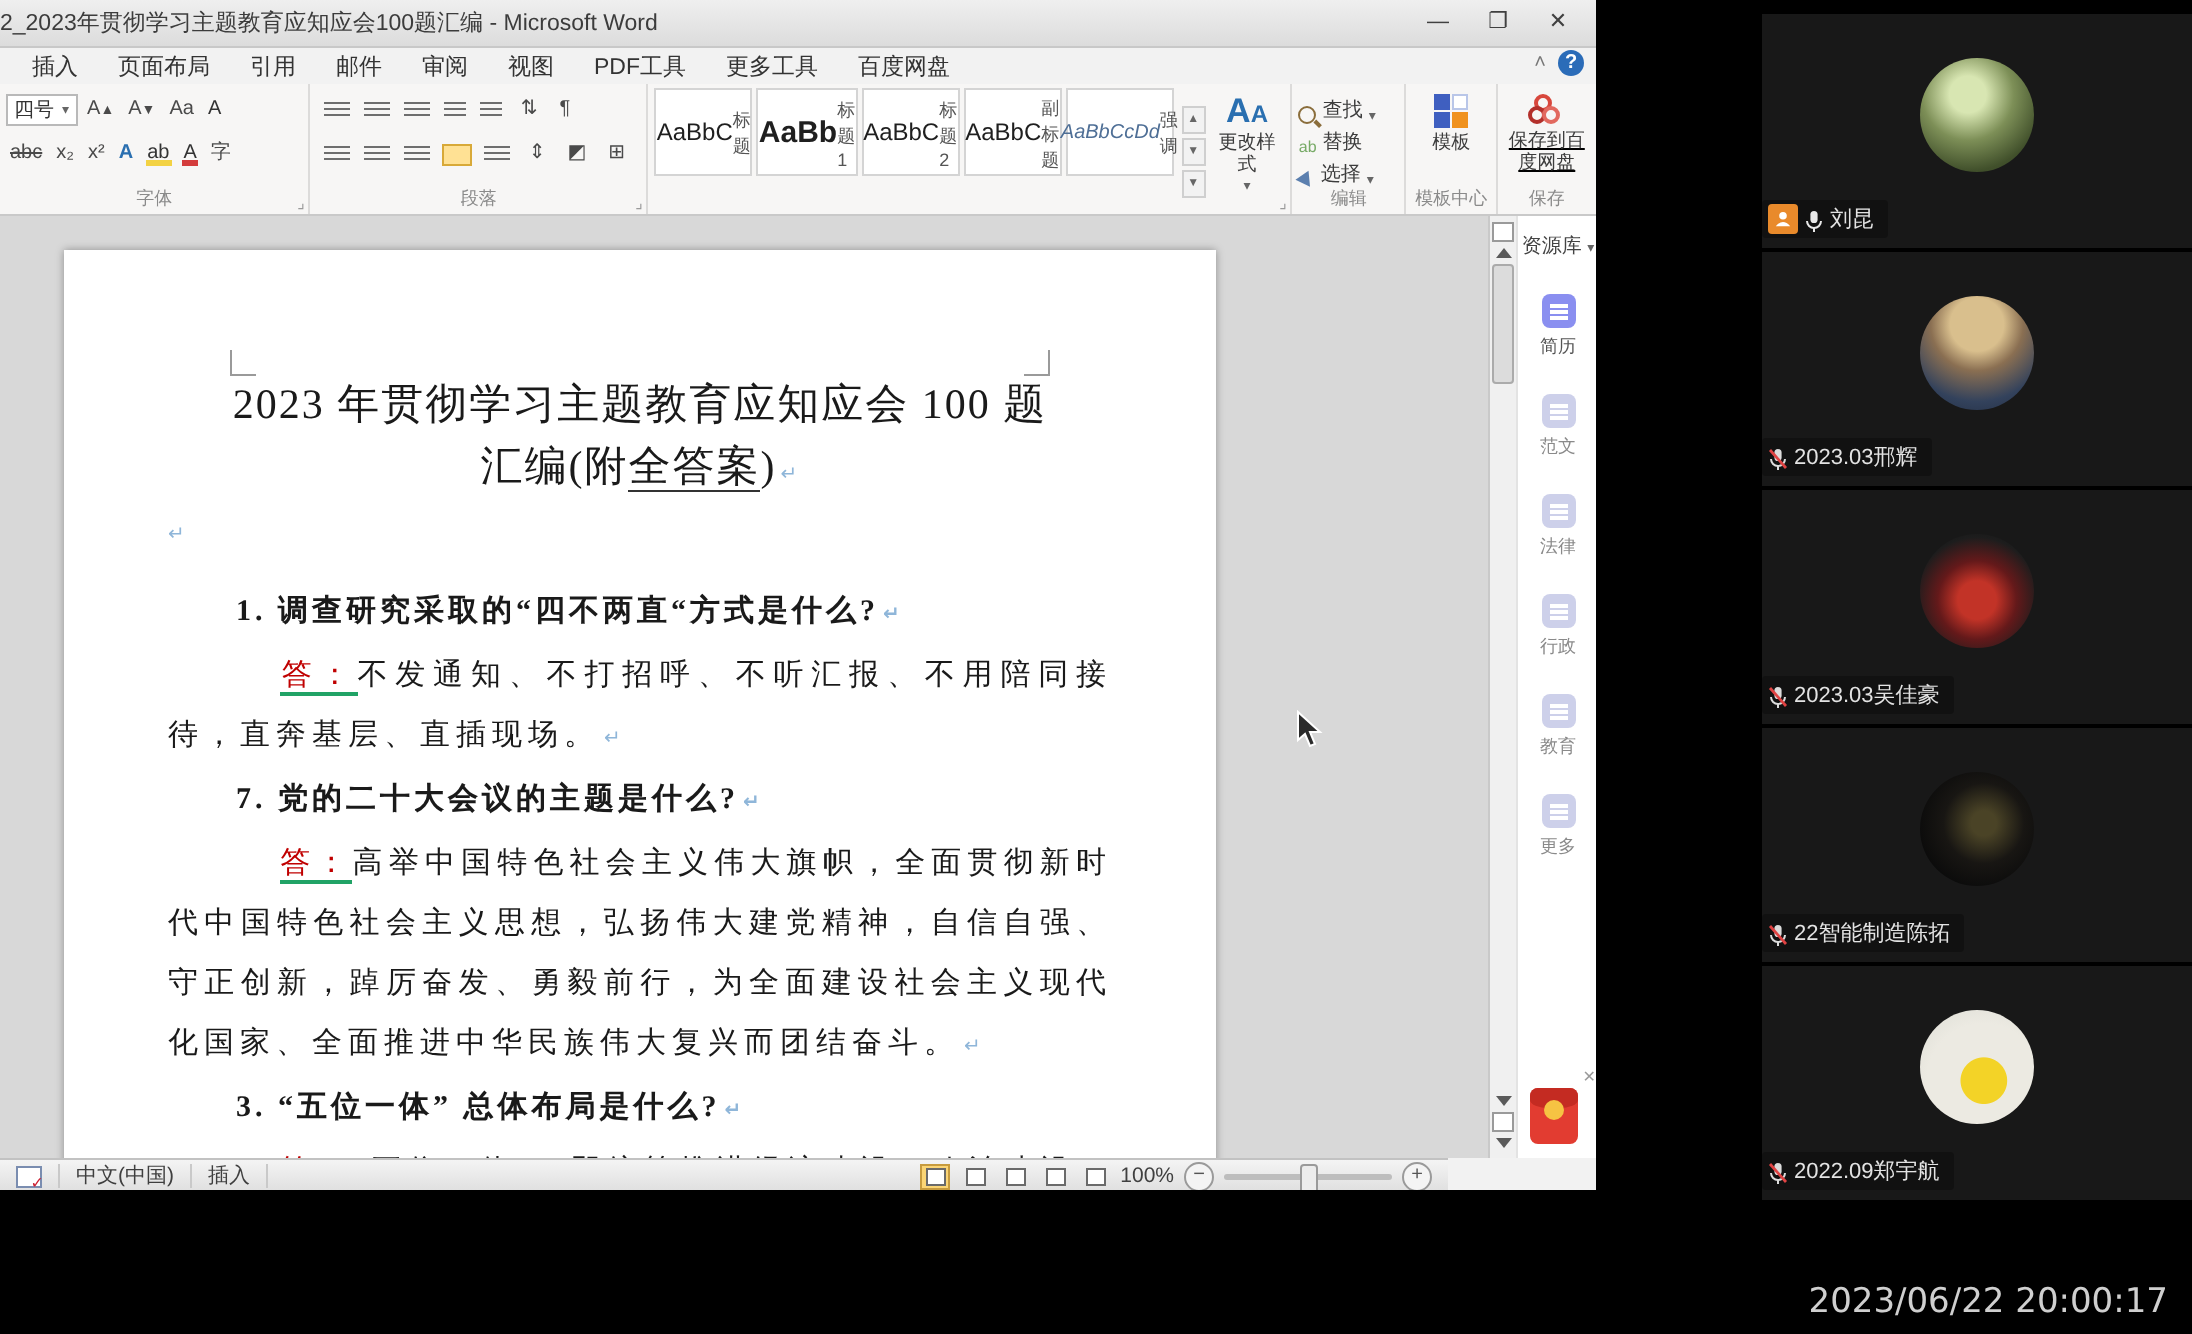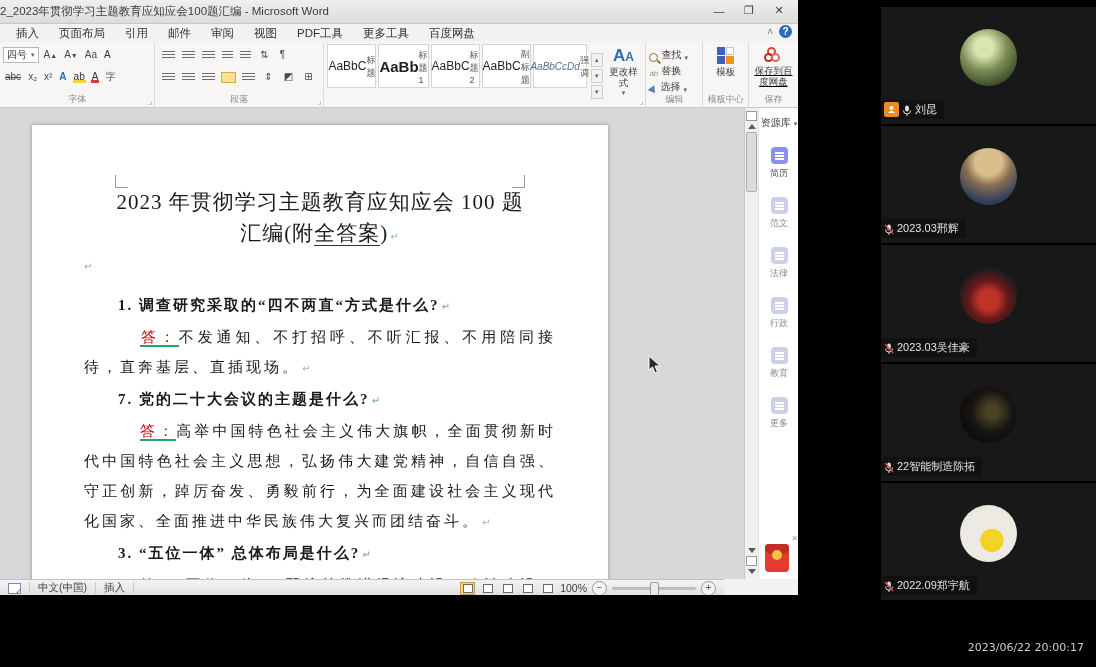--- a/index.html
+++ b/index.html
@@ -149,21 +149,21 @@
   .av1{background:radial-gradient(circle at 42% 32%,#d8e6b2 0 18%,#7d8f57 45%,#41502b 75%,#2c3a1e);}
   .av2{background:radial-gradient(circle at 50% 25%,#d9bf8d 0 26%,#8a6f52 45%,#33425c 75%,#222d42);}
   .av3{background:radial-gradient(circle at 50% 58%,#c23327 0 22%,#64191a 45%,#1d1d1d 72%,#111);}
   .av4{background:radial-gradient(circle at 56% 45%,#4a4326 0 14%,#181613 45%,#0b0b0b 75%);}
   .av5{background:radial-gradient(circle at 56% 62%,#f3d327 0 24%,#eceae2 25% 60%,#dcdcd4 100%);}
   .namebar{position:absolute;left:0;bottom:5px;display:flex;align-items:flex-end;gap:3px;
            background:rgba(16,16,16,.78);padding:2px 7px 2px 3px;border-radius:2px;}
   .pname{font-size:11px;color:#e3e3e3;white-space:nowrap;}
   .hostbadge{width:15px;height:15px;background:#e98a2b;border-radius:2px;display:flex;
              align-items:center;justify-content:center;}
-  .timestamp{right:12px;top:641px;font-size:11px;color:#cfcfcf;font-family:"DejaVu Sans",sans-serif;}
+  .timestamp{right:12px;top:641px;font-size:17px;color:#cfcfcf;font-family:"DejaVu Sans",sans-serif;}
 </style>
 </head>
 <body>
 
 <div id="word" class="abs">
 
   <div class="titlebar abs">
     <div class="title">2_2023年贯彻学习主题教育应知应会100题汇编 - Microsoft Word</div>
     <div class="winbtns">
       <div class="winbtn">—</div>

